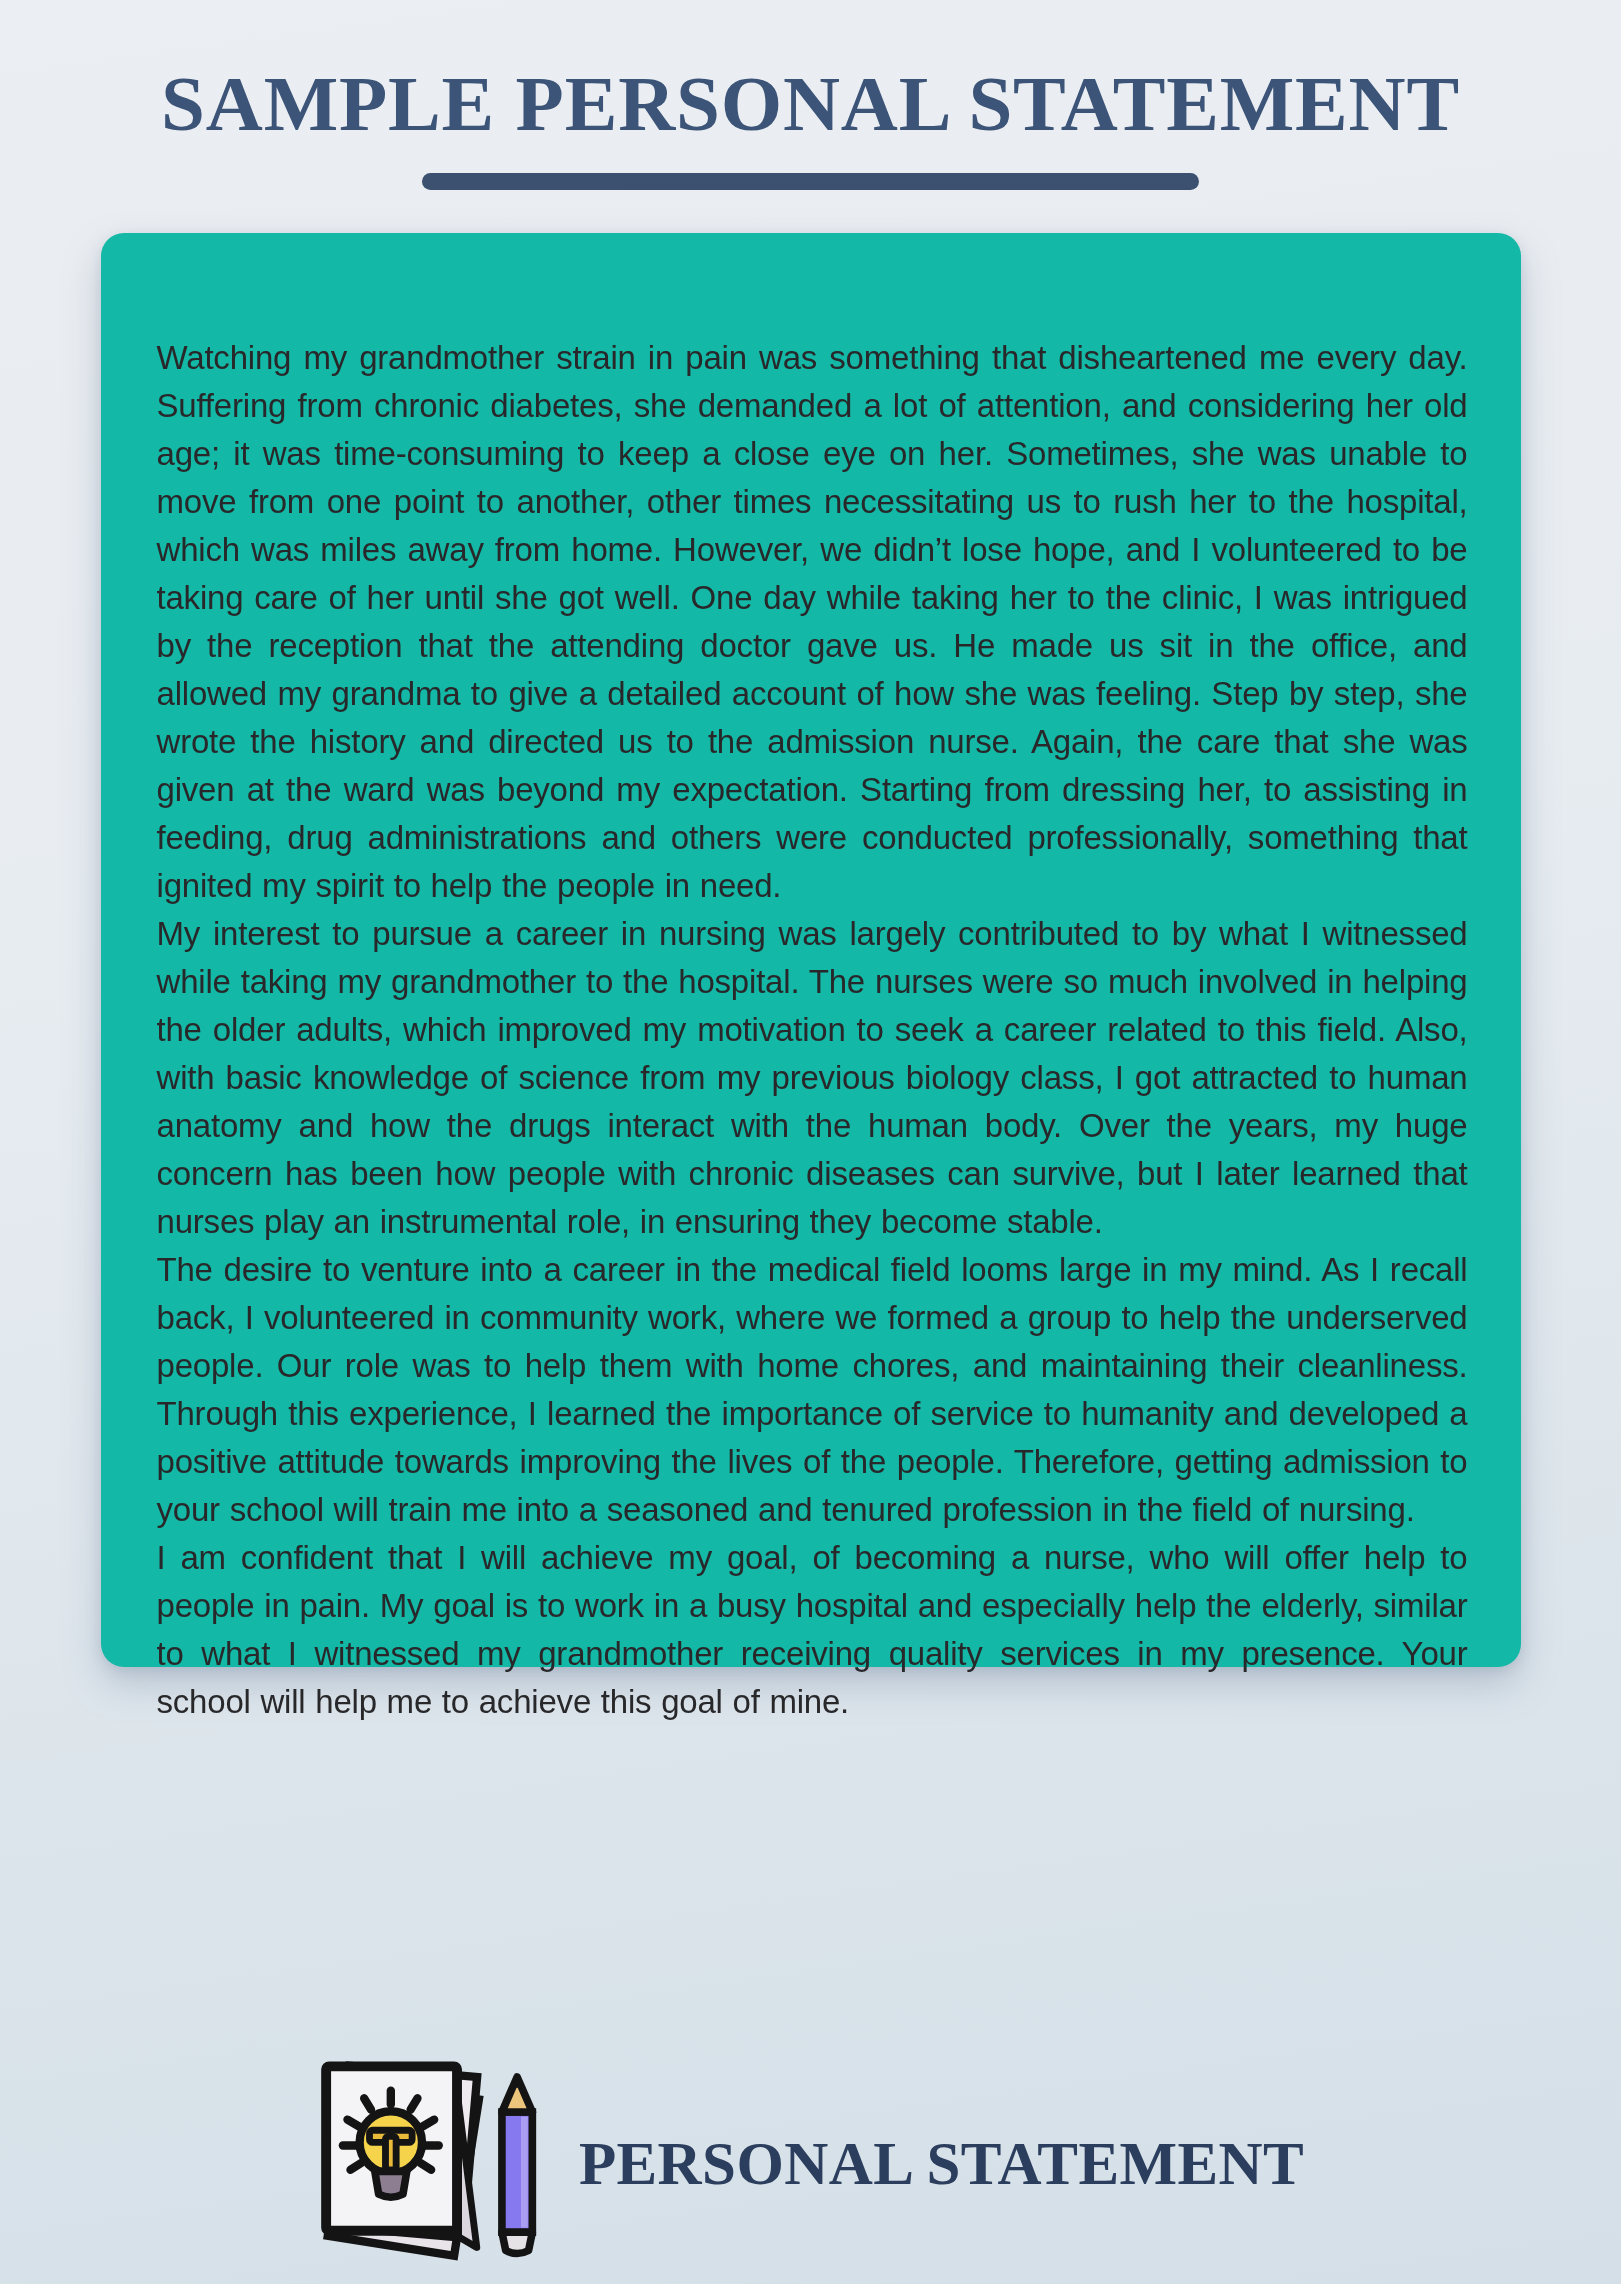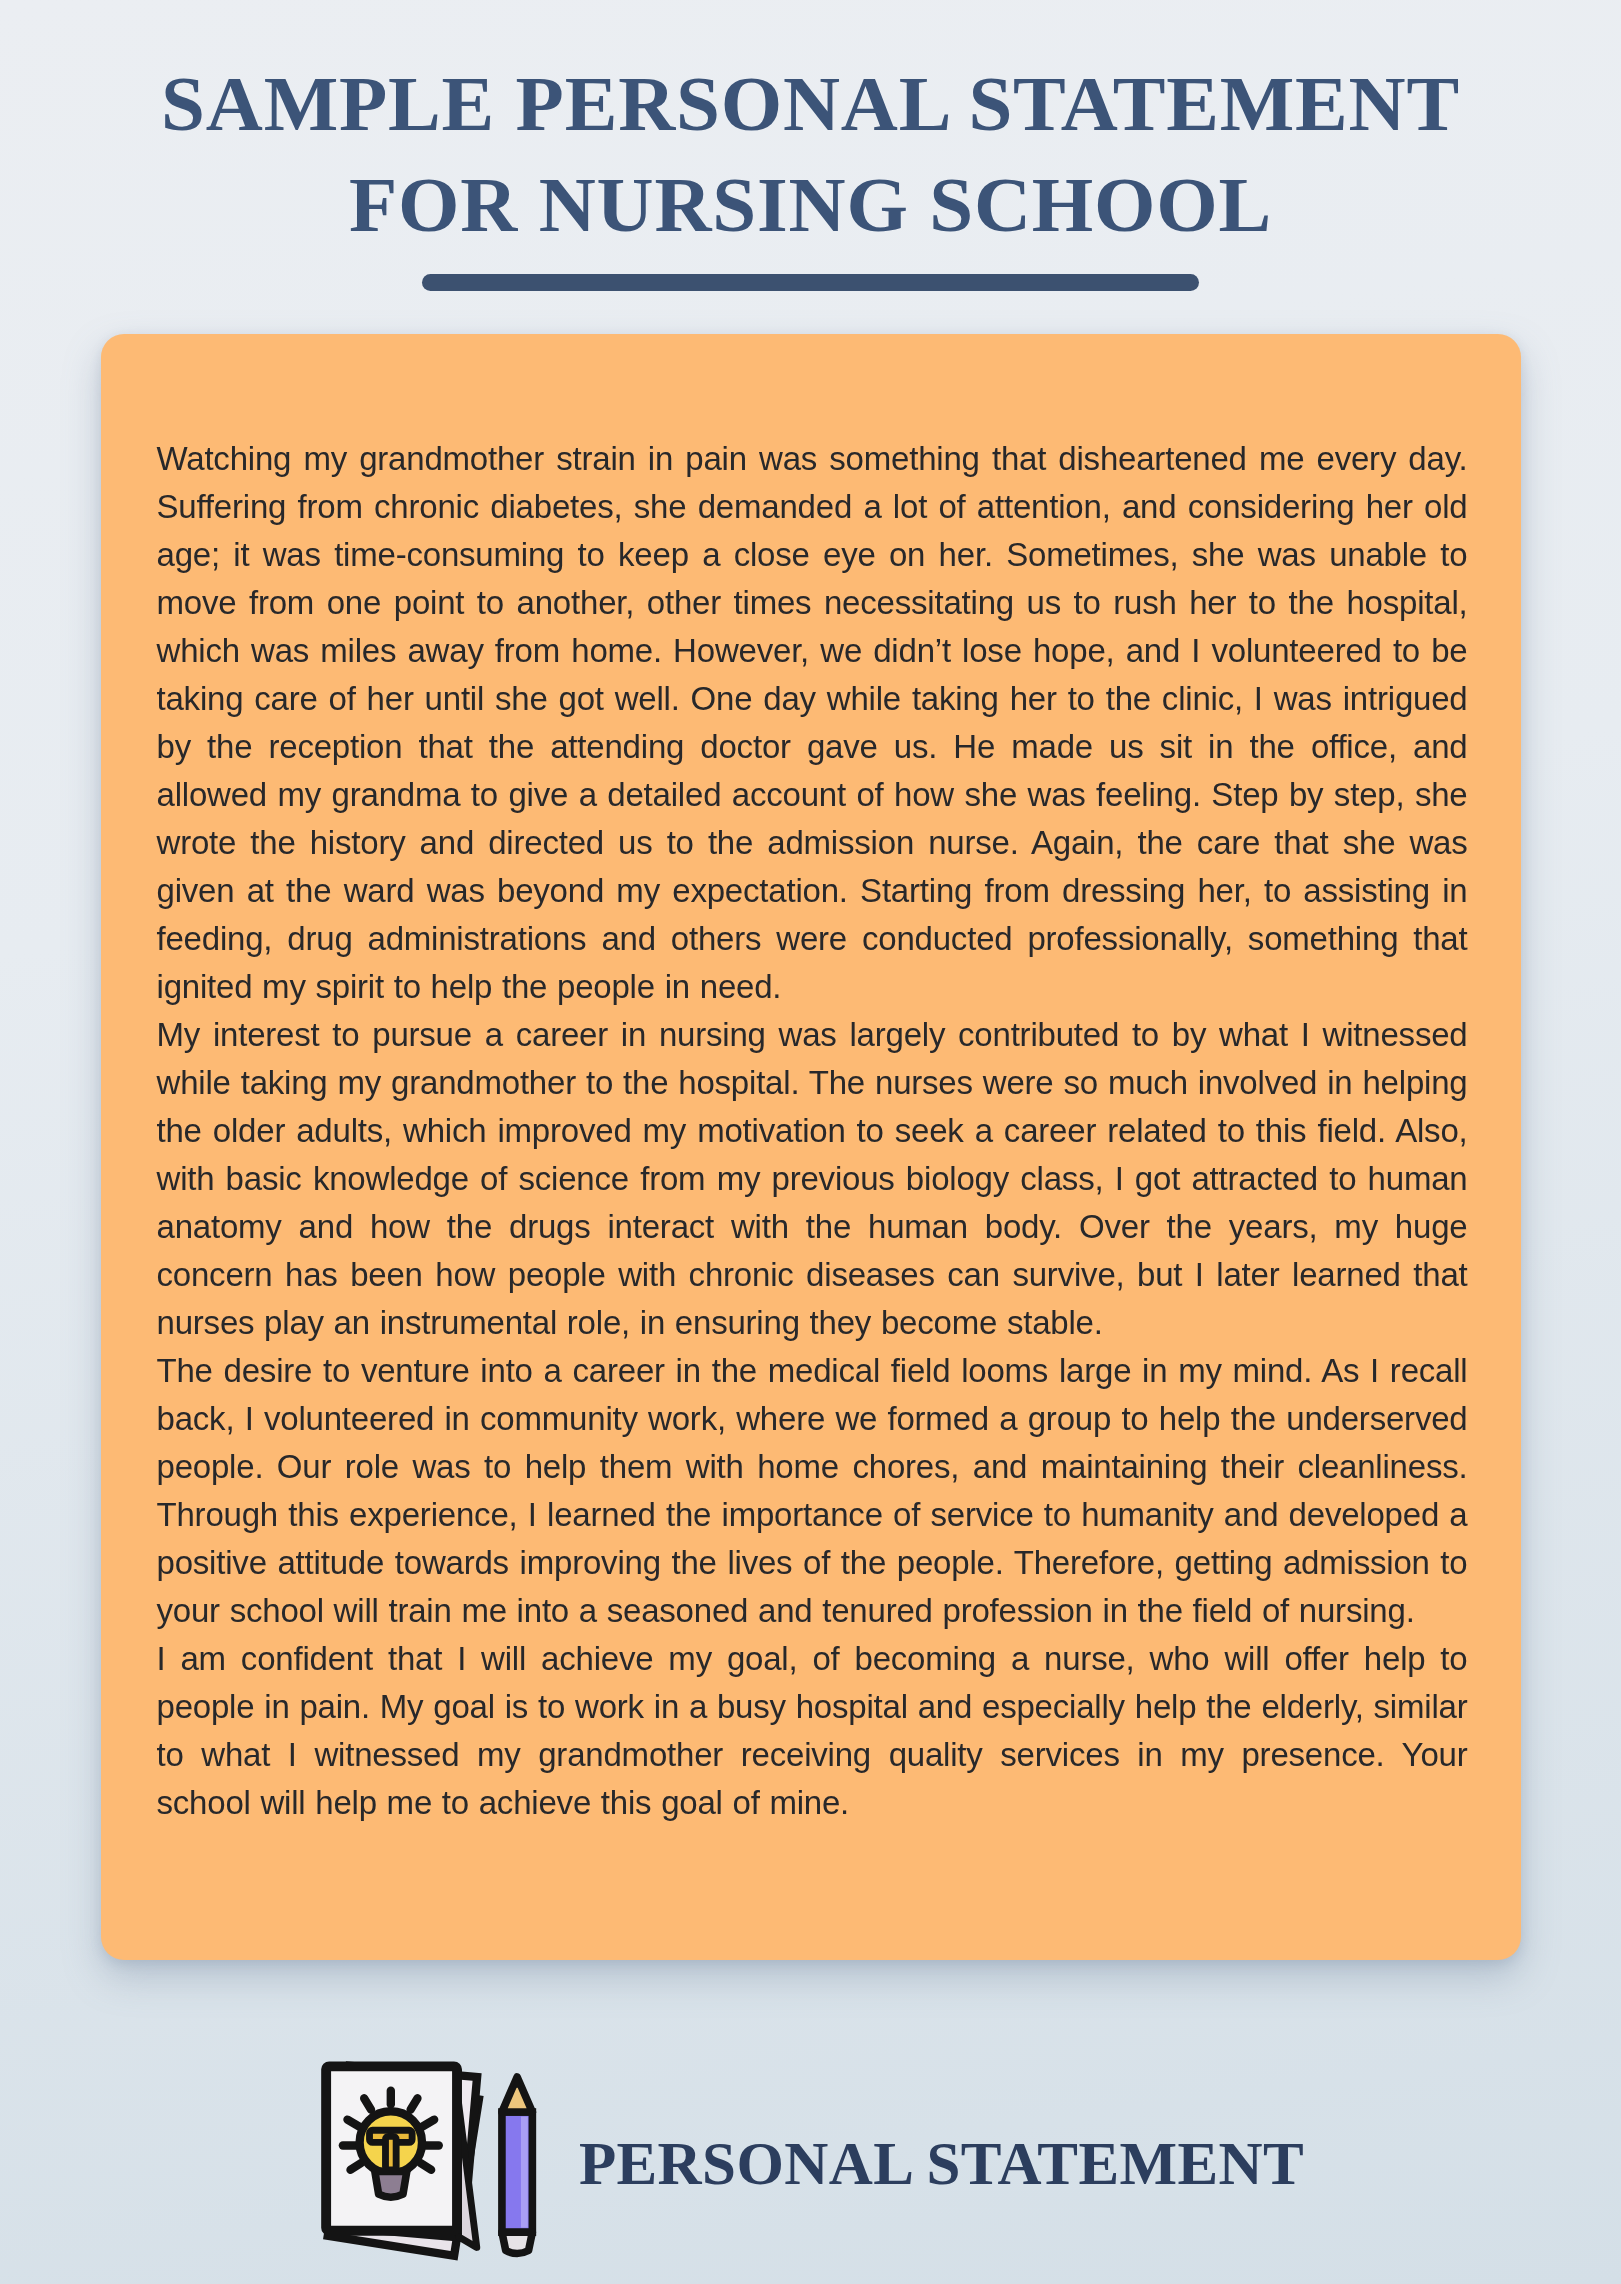--- a/index.html
+++ b/index.html
@@ -22,23 +22,23 @@
     margin:8px;
   }
   .title-divider{
     width:777px;height:17px;
     margin:23px auto 0 auto;
     background:#3c5170;
     border-radius:9.1px;
   }
 
   .statement-card{
-    width:1420px;height:1626px;
+    width:1420px;height:1434px;
     margin:43px auto 0 auto;
-    background:#fdba74;
+    background:#14b8a6;
     border-radius:23px;
     box-shadow:0 17px 37px rgba(110,130,155,0.35), 0 3.8px 10.7px rgba(110,130,155,0.18);
     box-sizing:border-box;
     padding:101px 53px 0 56px;
   }
   .statement-card p{
     margin:0;
     font-size:33px;
     line-height:48px;
     letter-spacing:-0.2px;
@@ -68,21 +68,20 @@
     white-space:nowrap;
   }
 </style>
 </head>
 <body>
 
 <div class="page">
 
   <div class="title-block">
     <h1 class="title-line">SAMPLE PERSONAL STATEMENT</h1>
-    <h1 class="title-line">FOR NURSING SCHOOL</h1>
     <div class="title-divider"></div>
   </div>
 
   <div class="statement-card">
     <p>Watching my grandmother strain in pain was something that disheartened me every day. Suffering from chronic diabetes, she demanded a lot of attention, and considering her old age; it was time-consuming to keep a close eye on her. Sometimes, she was unable to move from one point to another, other times necessitating us to rush her to the hospital, which was miles away from home. However, we didn’t lose hope, and I volunteered to be taking care of her until she got well. One day while taking her to the clinic, I was intrigued by the reception that the attending doctor gave us. He made us sit in the office, and allowed my grandma to give a detailed account of how she was feeling. Step by step, she wrote the history and directed us to the admission nurse. Again, the care that she was given at the ward was beyond my expectation. Starting from dressing her, to assisting in feeding, drug administrations and others were conducted professionally, something that ignited my spirit to help the people in need.</p>
     <p>My interest to pursue a career in nursing was largely contributed to by what I witnessed while taking my grandmother to the hospital. The nurses were so much involved in helping the older adults, which improved my motivation to seek a career related to this field. Also, with basic knowledge of science from my previous biology class, I got attracted to human anatomy and how the drugs interact with the human body. Over the years, my huge concern has been how people with chronic diseases can survive, but I later learned that nurses play an instrumental role, in ensuring they become stable.</p>
     <p>The desire to venture into a career in the medical field looms large in my mind. As I recall back, I volunteered in community work, where we formed a group to help the underserved people. Our role was to help them with home chores, and maintaining their cleanliness. Through this experience, I learned the importance of service to humanity and developed a positive attitude towards improving the lives of the people. Therefore, getting admission to your school will train me into a seasoned and tenured profession in the field of nursing.</p>
     <p>I am confident that I will achieve my goal, of becoming a nurse, who will offer help to people in pain. My goal is to work in a busy hospital and especially help the elderly, similar to what I witnessed my grandmother receiving quality services in my presence. Your school will help me to achieve this goal of mine.</p>
   </div>
 

